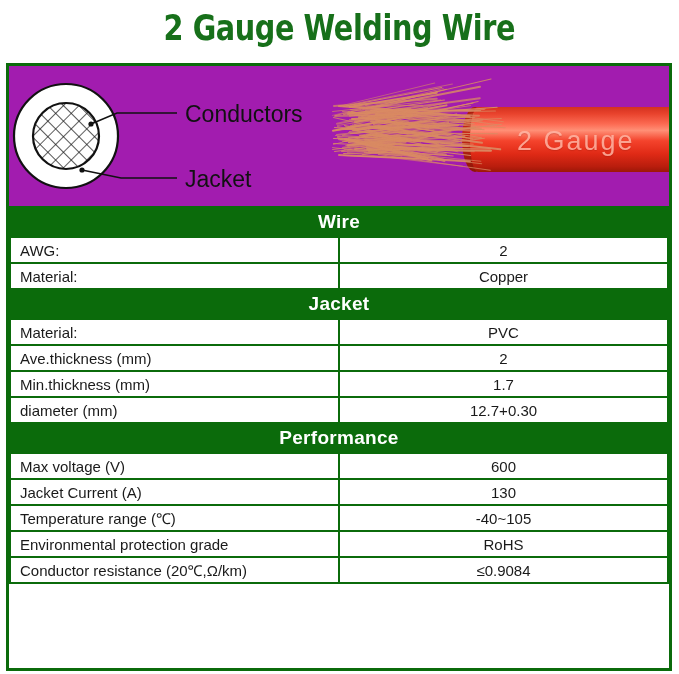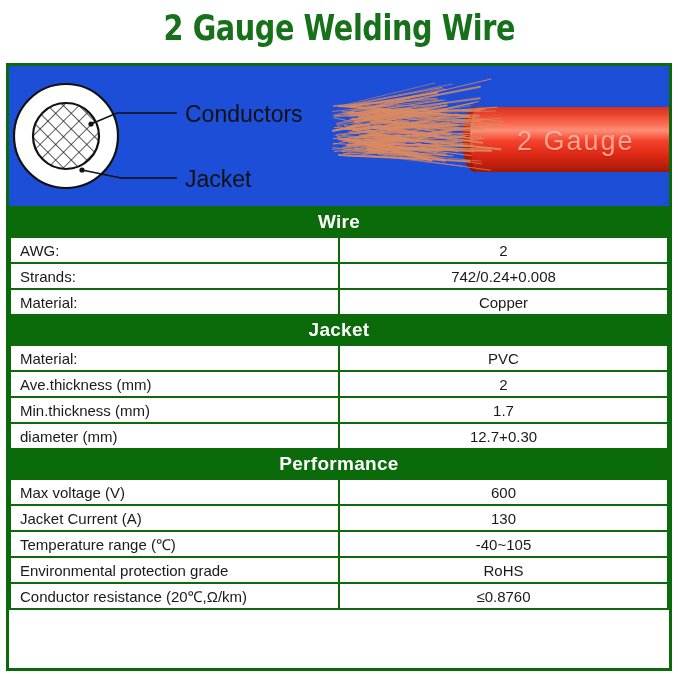--- a/index.html
+++ b/index.html
@@ -46,21 +46,21 @@
     box-sizing: border-box;
     background: #ffffff;
   }
 
   
   .illus {
     position: relative;
     height: 140px;
     width: 100%;
     overflow: hidden;
-    background: #1d4ed8;
+    background: #a21caf;
     text-align: right;
   }
   .diagram-svg {
     position: absolute;
     left: 0;
     top: 0;
   }
   .photo {
     position: absolute;
     left: 311px;
@@ -358,24 +358,20 @@
   <table class="spec-table">
     <tbody>
         <tr class="section-head">
           <td colspan="2">Wire</td>
         </tr>
         <tr>
           <td class="cell-label">AWG:</td>
           <td class="cell-value">2</td>
         </tr>
         <tr>
-          <td class="cell-label">Strands:</td>
-          <td class="cell-value">742/0.24+0.008</td>
-        </tr>
-        <tr>
           <td class="cell-label">Material:</td>
           <td class="cell-value">Copper</td>
         </tr>
         <tr class="section-head">
           <td colspan="2">Jacket</td>
         </tr>
         <tr>
           <td class="cell-label">Material:</td>
           <td class="cell-value">PVC</td>
         </tr>
@@ -405,18 +401,18 @@
         <tr>
           <td class="cell-label">Temperature range (℃)</td>
           <td class="cell-value">-40~105</td>
         </tr>
         <tr>
           <td class="cell-label">Environmental protection grade</td>
           <td class="cell-value">RoHS</td>
         </tr>
         <tr>
           <td class="cell-label">Conductor resistance (20℃,Ω/km)</td>
-          <td class="cell-value">≤0.8760</td>
+          <td class="cell-value">≤0.9084</td>
         </tr>
       </tbody>
   </table>
 
 </div>
 
 </body></html>

